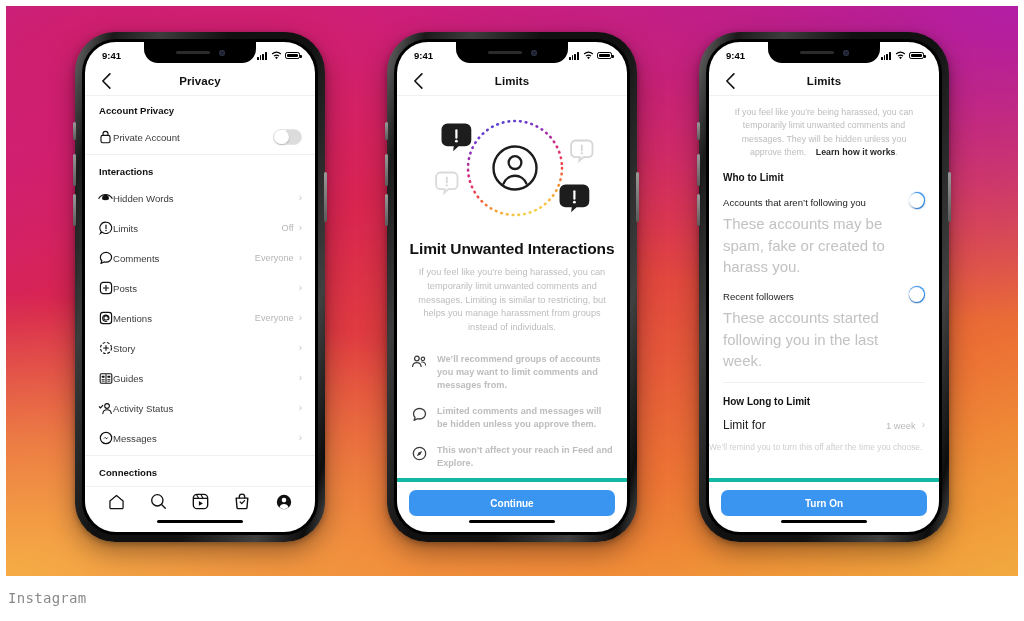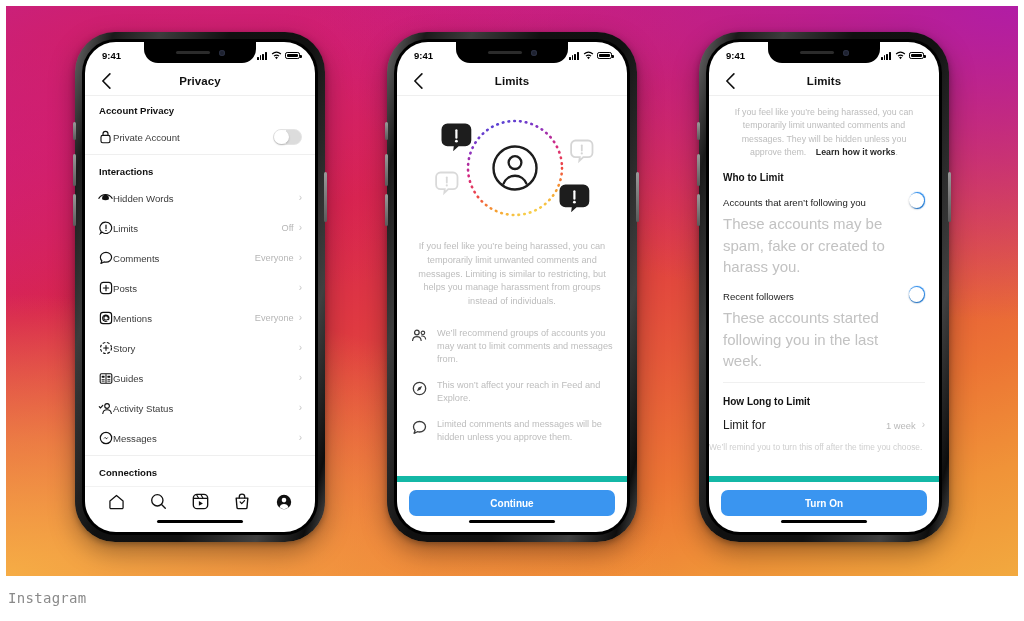--- a/index.html
+++ b/index.html
@@ -185,25 +185,25 @@
   .illus { width:100%; height:122px; position:relative; margin-top:14px; }
   .big-title {
     text-align:center; font-size:15.5px; font-weight:700; color:#111;
     margin-top: 8px; letter-spacing:-.1px;
   }
   .body-copy {
     text-align:center; font-size:9.2px; line-height:1.5; color:#bdbdbd;
     padding: 8px 20px 0;
   }
   .feat-list { padding: 18px 14px 0; display:flex; flex-direction:column; gap:13px; }
-  .feat { display:flex; gap:10px; align-items:flex-start; }
+  .feat { display:flex; gap:10px; align-items:flex-start;font-weight:bold; }
   .feat .ic { flex:0 0 16px; width:16px; height:16px; display:flex; align-items:center; justify-content:center; margin-top:1px; }
   .feat .tx { font-size:9.2px; line-height:1.42; color:#bdbdbd; }
 
-  .cta-wrap { padding: 8px 12px 4px; border-top:6px solid #14b8a6; }
+  .cta-wrap { padding: 8px 12px 4px; border-top:4px solid #14b8a6; }
   .cta {
     width:100%; height:26px; border-radius:7px; border:none;
     background:#3a95f0; color:#fff; font-size:10px; font-weight:700;
     font-family:"Liberation Sans", sans-serif;
     cursor:pointer; display:flex; align-items:center; justify-content:center;
   }
 
   
   .intro {
     text-align:center; font-size:8.8px; line-height:1.52; color:#bcbcbc;
@@ -526,50 +526,51 @@
                 </g>
 
                 <g opacity="0.16">
                   <path d="M43.5 62.5h12.6a4.4 4.4 0 0 1 4.4 4.4v7.8a4.4 4.4 0 0 1-4.4 4.4h-4.8l-4 3.7.5-3.7h-4.3a4.4 4.4 0 0 1-4.4-4.4v-7.8a4.4 4.4 0 0 1 4.4-4.4z" fill="none" stroke="#1d1d1d" stroke-width="1.8"></path>
                   <path d="M49.8 67.3v5.3" stroke="#1d1d1d" stroke-width="1.8" stroke-linecap="round"></path>
                   <circle cx="49.8" cy="75.4" r="1.1" fill="#1d1d1d"></circle>
                 </g>
               </svg>
             </div>
 
+            <div class="big-title">Limit Unwanted Interactions</div>
             <div class="body-copy">If you feel like you’re being harassed, you can temporarily limit unwanted comments and messages. Limiting is similar to restricting, but helps you manage harassment from groups instead of individuals.</div>
 
             <div class="feat-list">
               <div class="feat">
                 <span class="ic">
                   <svg width="16" height="13" viewBox="0 0 18 14">
                       <circle cx="6.6" cy="3.6" r="2.6" stroke="#3b3b3b" stroke-width="1.4" fill="none"></circle>
                       <path d="M1.8 12.6c.3-2.6 2.3-4.2 4.8-4.2s4.5 1.6 4.8 4.2" stroke="#3b3b3b" stroke-width="1.4" fill="none" stroke-linecap="round"></path>
                       <circle cx="13.4" cy="4" r="2" stroke="#3b3b3b" stroke-width="1.3" fill="none"></circle>
                       <path d="M12 7.6c2.3-.4 4.2 1 4.4 3.3" stroke="#3b3b3b" stroke-width="1.3" fill="none" stroke-linecap="round"></path>
                     </svg>
                 </span>
                 <span class="tx">We’ll recommend groups of accounts you may want to limit comments and messages from.</span>
               </div>
               <div class="feat">
                 <span class="ic">
                   <svg width="15" height="15" viewBox="0 0 16 16">
+                      <path d="M8 1.6c3.6 0 6.4 2.5 6.4 5.6 0 3.1-2.8 5.6-6.4 5.6-.8 0-1.6-.1-2.3-.3l-3.5 1.7 1.1-3A5.3 5.3 0 0 1 1.6 7.2c0-3.1 2.8-5.6 6.4-5.6z" stroke="#3b3b3b" stroke-width="1.4" fill="none" stroke-linejoin="round"></path>
+                    </svg>
+                </span>
+                <span class="tx">Limited comments and messages will be hidden unless you approve them.</span>
+              </div>
+              <div class="feat">
+                <span class="ic">
+                  <svg width="15" height="15" viewBox="0 0 16 16">
                       <circle cx="8" cy="8" r="6.6" stroke="#3b3b3b" stroke-width="1.4" fill="none"></circle>
                       <path d="M10.8 5.2L6.9 7 5.2 10.8 9.1 9l1.7-3.8z" fill="#3b3b3b"></path>
                     </svg>
                 </span>
                 <span class="tx">This won’t affect your reach in Feed and Explore.</span>
-              </div>
-              <div class="feat">
-                <span class="ic">
-                  <svg width="15" height="15" viewBox="0 0 16 16">
-                      <path d="M8 1.6c3.6 0 6.4 2.5 6.4 5.6 0 3.1-2.8 5.6-6.4 5.6-.8 0-1.6-.1-2.3-.3l-3.5 1.7 1.1-3A5.3 5.3 0 0 1 1.6 7.2c0-3.1 2.8-5.6 6.4-5.6z" stroke="#3b3b3b" stroke-width="1.4" fill="none" stroke-linejoin="round"></path>
-                    </svg>
-                </span>
-                <span class="tx">Limited comments and messages will be hidden unless you approve them.</span>
               </div>
             </div>
           </div>
 
           <div class="cta-wrap">
             <button class="cta">Continue</button>
           </div>
           <div class="homebar">
               <i></i>
             </div>

